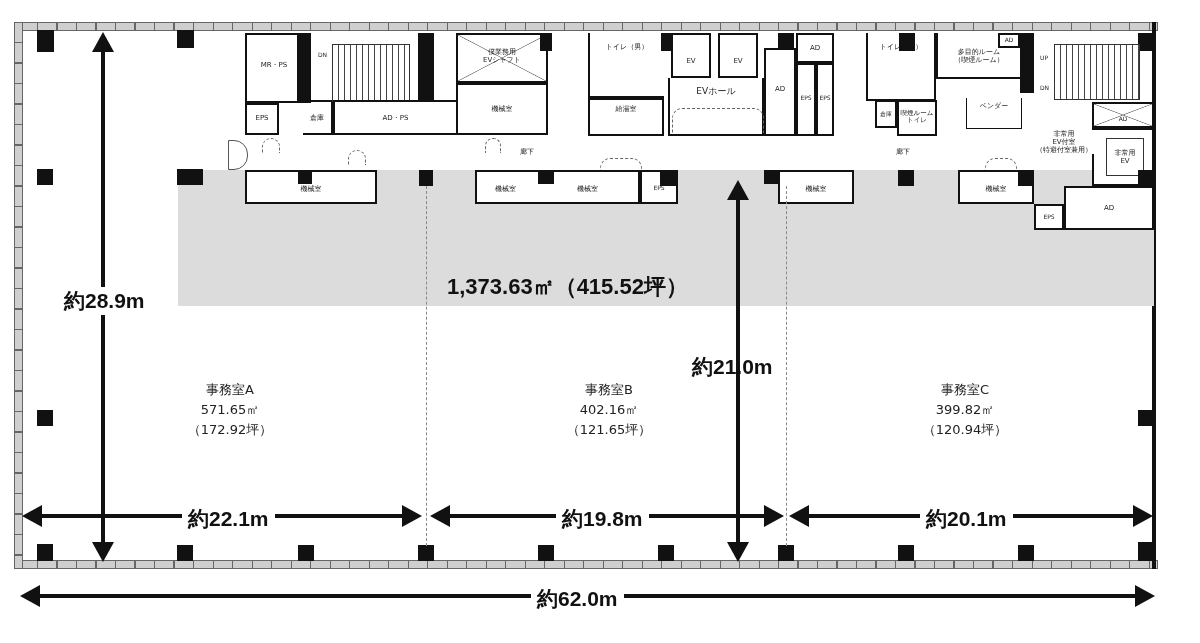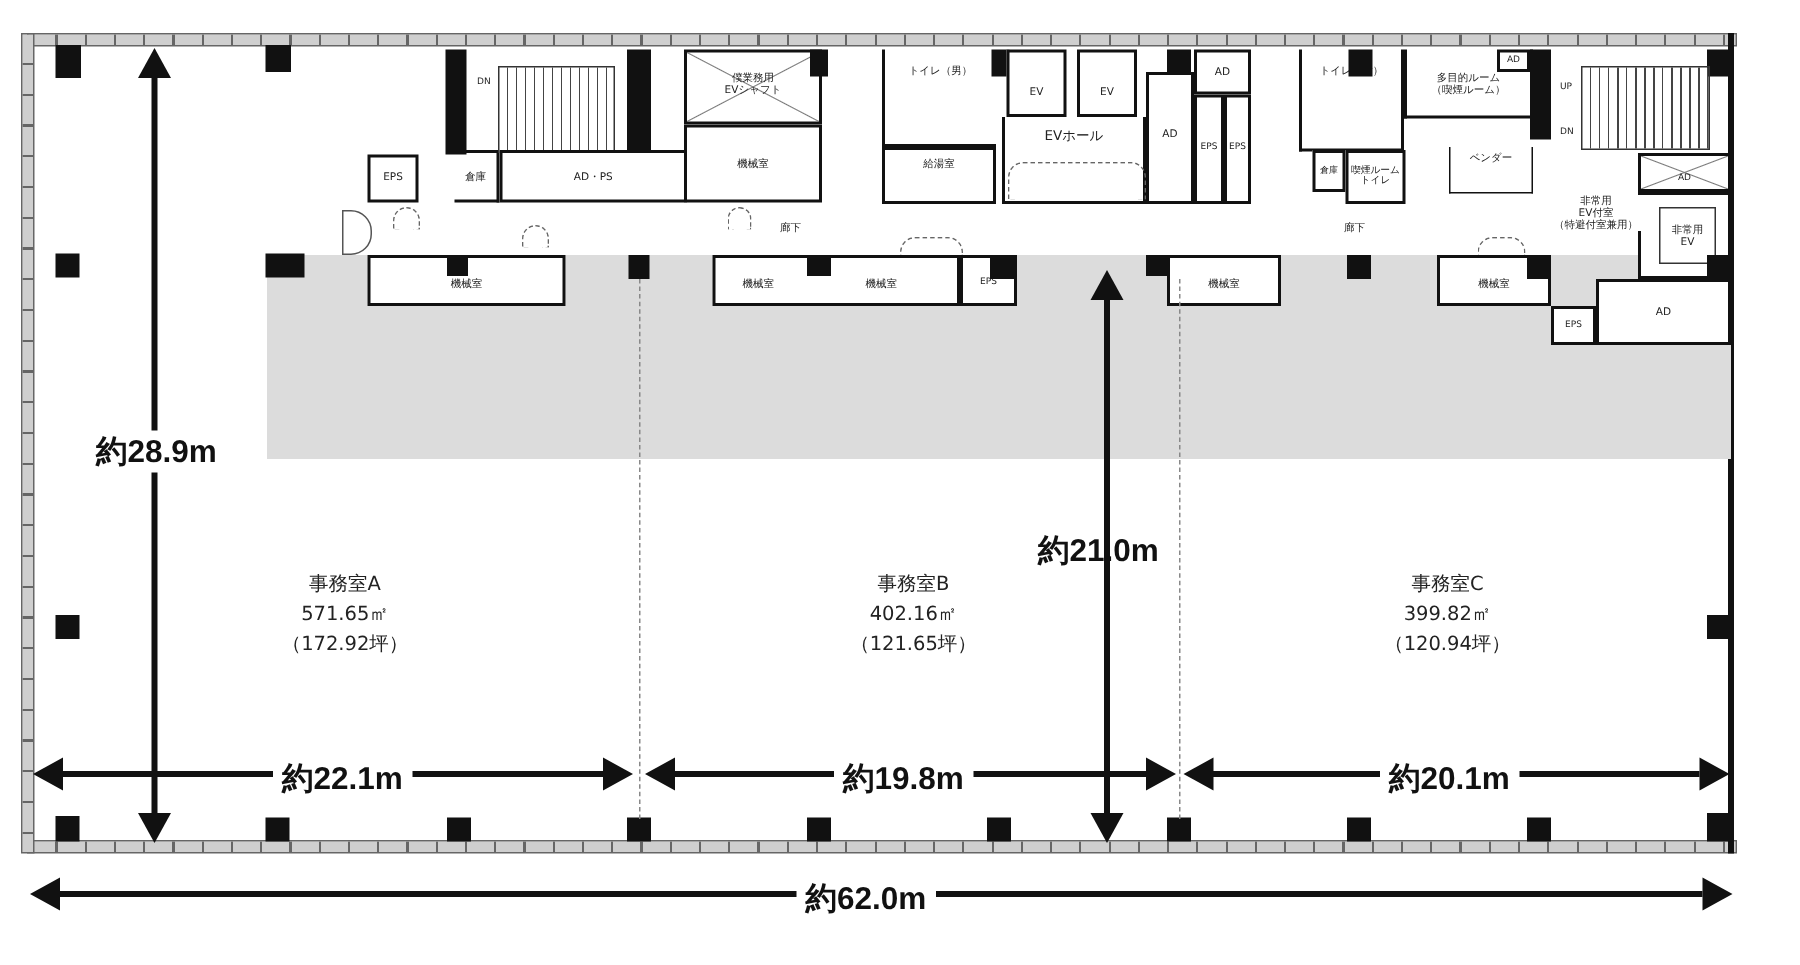--- a/index.html
+++ b/index.html
@@ -54,20 +54,23 @@
   <div class="abs col" style="left:418px;top:545px;width:16px;height:16px;"></div>
   <div class="abs col" style="left:538px;top:545px;width:16px;height:16px;"></div>
   <div class="abs col" style="left:658px;top:545px;width:16px;height:16px;"></div>
   <div class="abs col" style="left:778px;top:545px;width:16px;height:16px;"></div>
   <div class="abs col" style="left:898px;top:545px;width:16px;height:16px;"></div>
   <div class="abs col" style="left:1018px;top:545px;width:16px;height:16px;"></div>
   <div class="abs col" style="left:1138px;top:542px;width:16px;height:19px;"></div>
 
   <div class="abs col" style="left:1138px;top:410px;width:16px;height:16px;"></div>
 
+  <div class="abs room" style="left:245px;top:33px;width:58px;height:70px;">
+    <div class="room-label" style="margin-top:26px;">MR・PS</div>
+  </div>
   <div class="abs room" style="left:245px;top:103px;width:34px;height:32px;">
     <div class="room-label" style="margin-top:9px;">EPS</div>
   </div>
   <div class="abs room" style="left:303px;top:100px;width:30px;height:35px;border-left:none;">
     <div class="room-label" style="margin-top:12px;">倉庫</div>
   </div>
 
   <div class="abs col" style="left:297px;top:33px;width:14px;height:70px;"></div>
   <div class="abs col" style="left:418px;top:33px;width:16px;height:70px;"></div>
   <div class="abs stairs" style="left:332px;top:44px;width:78px;height:58px;"></div>
@@ -197,20 +200,21 @@
   <div class="abs room" style="left:1034px;top:204px;width:30px;height:26px;">
     <div class="room-label" style="margin-top:8px;font-size:6px;">EPS</div>
   </div>
   <div class="abs room" style="left:1064px;top:186px;width:90px;height:44px;">
     <div class="room-label" style="margin-top:16px;">AD</div>
   </div>
 
   <div class="abs dash-v" style="left:426px;top:186px;height:360px;"></div>
   <div class="abs dash-v" style="left:786px;top:186px;height:360px;"></div>
 
+  <div class="abs total" style="left:447px;top:272px;">1,373.63㎡（415.52坪）</div>
 
   <div class="abs office-label" style="left:160px;top:380px;width:140px;">
     <div>事務室A</div>
     <div>571.65㎡</div>
     <div>（172.92坪）</div>
   </div>
   <div class="abs office-label" style="left:539px;top:380px;width:140px;">
     <div>事務室B</div>
     <div>402.16㎡</div>
     <div>（121.65坪）</div>

